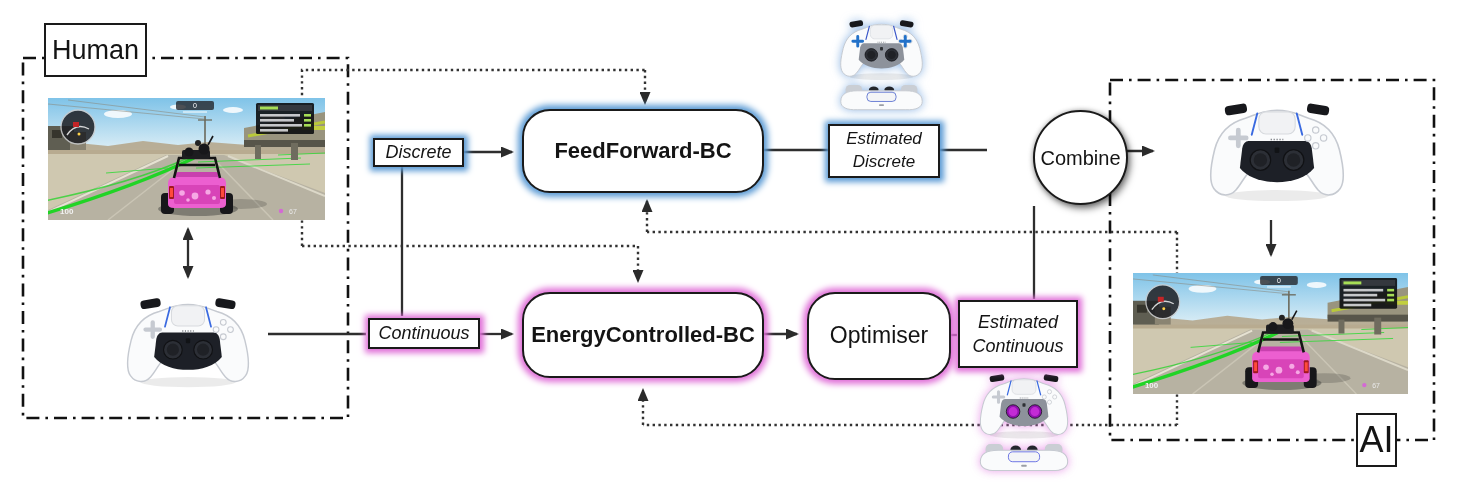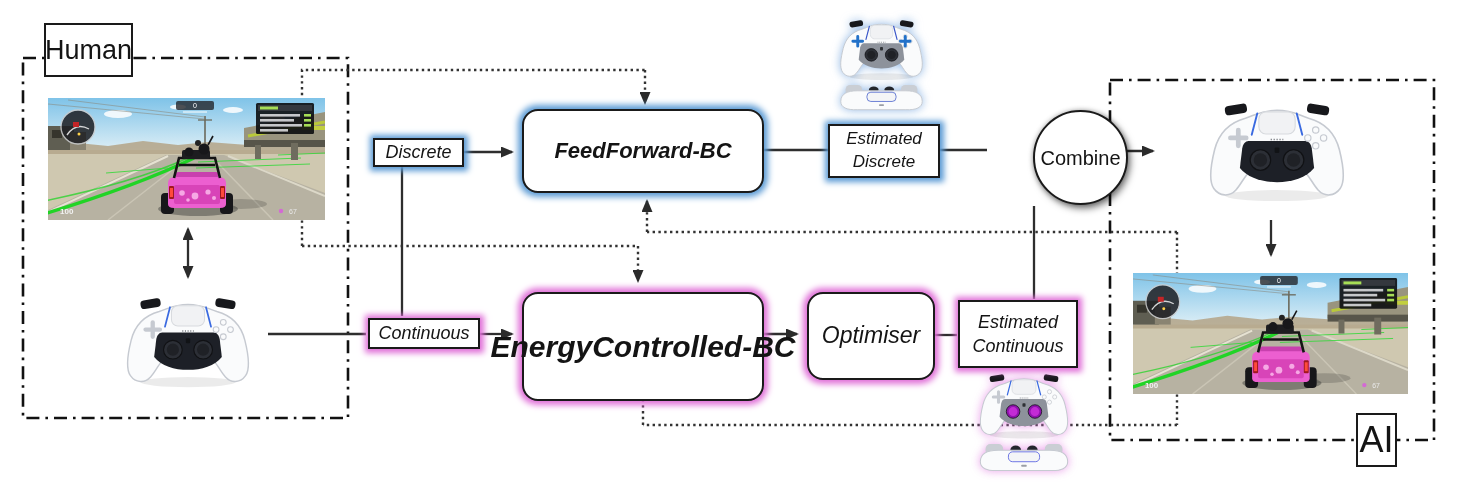--- a/index.html
+++ b/index.html
@@ -6,21 +6,21 @@
     --blue:#5b9bd5; --magenta:#e06fd8; --pad-blue:#2271c9; --pad-magenta:#c32bd5;
   }
   html,body{margin:0;padding:0;background:#ffffff;}
   #canvas{position:relative;width:1472px;height:495px;background:#fff;overflow:hidden;
           font-family:"Liberation Sans", sans-serif;color:#141414;}
   #wires{position:absolute;left:0;top:0;z-index:1;}
   .layer2{z-index:2;} .layer3{z-index:3;}
   .abs{position:absolute;box-sizing:border-box;}
   .node{background:#fff;border:2px solid #1a1a1a;display:flex;align-items:center;
         justify-content:center;text-align:center;line-height:1.2;}
-  .rounded{border-radius:16px;font-style:italic;}
+  .rounded{border-radius:28px;}
   .glow-b{box-shadow:0 0 6px 3.5px var(--blue);}
   .glow-m{box-shadow:0 0 6px 3.5px var(--magenta);}
   .italic{font-style:italic;}
   .bold{font-weight:bold;white-space:nowrap;}
   .region-label{background:#fff;border:2px solid #1a1a1a;display:flex;align-items:center;
         justify-content:center;font-size:27px;}
   .combine{border-radius:50%;box-shadow:2.5px 3.5px 7px rgba(0,0,0,.5), 0 0 5px rgba(0,0,0,.28);margin-left:44px;}
   .shot svg,.pad svg{display:block;width:100%;}
   .pad-stack svg{display:block;width:100%;}
   .pad-stack svg + svg{margin-top:2px;}
@@ -264,41 +264,41 @@
         <use href="#pad-top"></use>
       </svg>
   </div>
 
   <div class="abs layer2 shot" style="left:1133px;top:273px;width:275px;height:121px;">
     <svg viewBox="0 0 277 122" width="275" height="121" preserveAspectRatio="none">
         <use href="#game-shot"></use>
       </svg>
   </div>
 
-  <div class="abs layer3 region-label" style="left:44px;top:23px;width:89px;height:54px;">
+  <div class="abs layer3 region-label" style="left:44px;top:23px;width:103px;height:54px;">
     <span>Human</span>
   </div>
 
   <div class="abs layer3 node italic glow-b" style="left:373px;top:138px;width:91px;height:29px;font-size:18px;">
     <span>Discrete</span>
   </div>
 
   <div class="abs layer3 node italic glow-m" style="left:368px;top:318px;width:112px;height:31px;font-size:18px;">
     <span>Continuous</span>
   </div>
 
   <div class="abs layer3 node rounded bold glow-b" style="left:522px;top:109px;width:242px;height:84px;font-size:22px;">
     <span>FeedForward-BC</span>
   </div>
 
-  <div class="abs layer3 node rounded bold glow-m" style="left:522px;top:292px;width:242px;height:109px;font-size:30px;">
+  <div class="abs layer3 node rounded bold glow-m" style="left:522px;top:292px;width:242px;height:86px;font-size:22px;">
     <span>EnergyControlled-BC</span>
   </div>
 
-  <div class="abs layer3 node rounded glow-m" style="left:807px;top:292px;width:128px;height:88px;font-size:23px;">
+  <div class="abs layer3 node rounded glow-m" style="left:807px;top:292px;width:144px;height:88px;font-size:23px;">
     <span>Optimiser</span>
   </div>
 
   <div class="abs layer3 node italic glow-b" style="left:828px;top:124px;width:112px;height:54px;font-size:17px;line-height:1.35;flex-direction:column;">
     <span>Estimated</span>
     <span>Discrete</span>
   </div>
 
   <div class="abs layer3 node italic glow-m" style="left:958px;top:300px;width:120px;height:68px;font-size:18px;line-height:1.35;flex-direction:column;">
     <span>Estimated</span>

